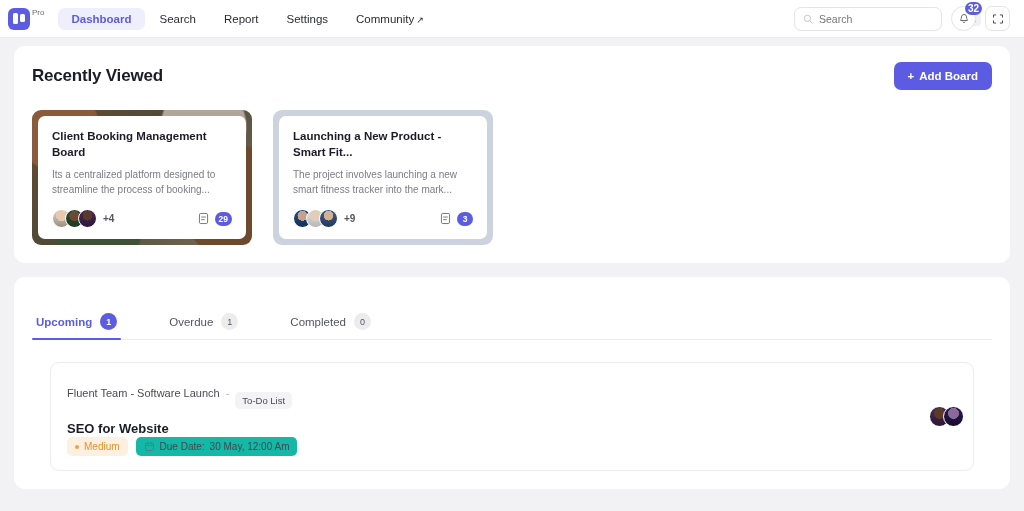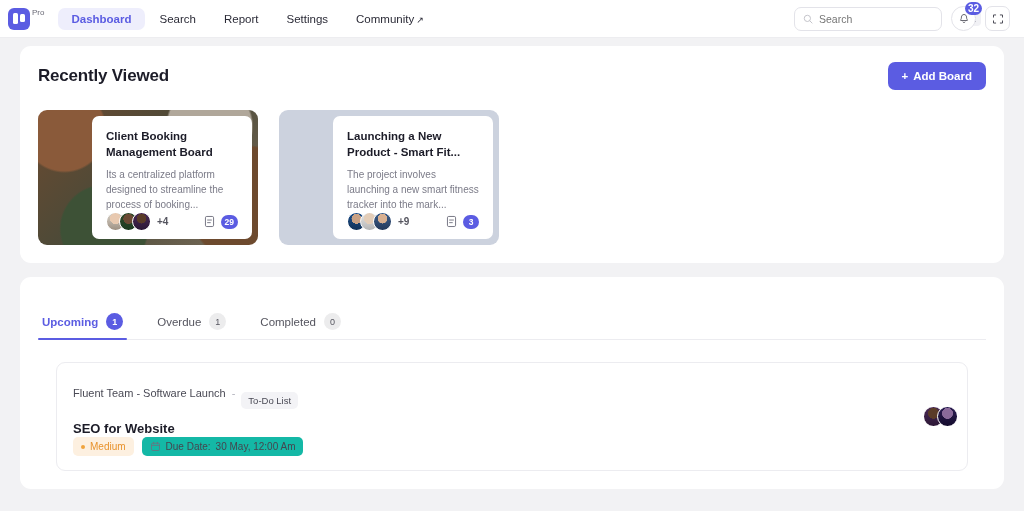--- a/index.html
+++ b/index.html
@@ -60,21 +60,21 @@
   }
   .icon-btn.square { border-radius: 7px; }
   .bell-badge {
     position: absolute; top: -5px; right: -7px;
     min-width: 16px; height: 13px; border-radius: 7px; background: #5b5ce2;
     color: #fff; font-size: 10px; font-weight: bold;
     display: flex; align-items: center; justify-content: center; padding: 2px 3px;
   }
 
   
-  .page { position: absolute; top: 38px; left: 0; width: 1024px; height: 473px; background: #f2f2f4; padding: 0 20px; }
+  .page { position: absolute; top: 38px; left: 0; width: 1024px; height: 473px; background: #f2f2f4; padding: 0 14px; }
 
   .panel { background: #fff; border-radius: 11px; }
 
   
   .rv-panel { margin-top: 8px; padding: 16px 18px 18px; }
   .rv-head { display: flex; align-items: center; justify-content: space-between; }
   .rv-title { font-size: 17px; font-weight: bold; color: #1c1c28; letter-spacing: -.2px; }
   .add-board-btn {
     background: #5b5ce2; color: #fff; border: none; border-radius: 7px;
     font-size: 11.5px; font-weight: bold; padding: 8px 14px; cursor: pointer;
@@ -96,21 +96,21 @@
   }
   .bc-2 { background: #ccd2de; }
   .bc-3 {
     background:
       radial-gradient(circle at 88% 20%, #0c5c4b 0 30%, transparent 31%),
       radial-gradient(circle at 70% 95%, #14473c 0 30%, transparent 31%),
       linear-gradient(135deg, #cfe9e6 0%, #7fc3bb 28%, #156b56 62%, #0c4034 100%);
   }
   .bc-inner {
     position: absolute; inset: 6px; background: #fff; border-radius: 7px;
-    padding: 13px 14px 11px; display: flex; flex-direction: column; margin-left: 48px;
+    padding: 13px 14px 11px; display: flex; flex-direction: column;
   }
   .bc-title { font-size: 11.5px; font-weight: bold; color: #1c1c28; line-height: 1.35; }
   .bc-desc { font-size: 10px; color: #7b7b88; line-height: 1.5; margin-top: 7px; }
   .bc-foot { margin-top: auto; display: flex; align-items: center; justify-content: space-between; }
   .avatars { display: flex; align-items: center; }
   .av {
     width: 19px; height: 19px; border-radius: 50%; border: 1.5px solid #fff;
     margin-right: -6px; background-size: cover; flex: 0 0 auto;
   }
   .av-a { background: radial-gradient(circle at 50% 32%, #e8c9b0 0 38%, transparent 39%), linear-gradient(#d9d2c8, #9e9183); }
@@ -123,21 +123,21 @@
   .bc-count { display: flex; align-items: center; gap: 5px; }
   .count-pill {
     background: #5b5ce2; color: #fff; font-size: 8.5px; font-weight: bold;
     border-radius: 9px; min-width: 16px; height: 14px; padding: 0 4px;
     display: flex; align-items: center; justify-content: center;
   }
 
   
   .mt-panel { margin-top: 14px; padding: 16px 18px 0; }
   .mt-title { font-size: 17px; font-weight: bold; color: #1c1c28; letter-spacing: -.2px; }
-  .tabs { display: flex; align-items: center; gap: 26px; margin-top: 20px; border-bottom: 1px solid #ececf0; }
+  .tabs { display: flex; align-items: center; gap: 44px; margin-top: 20px; border-bottom: 1px solid #ececf0; }
   .tab {
     display: flex; align-items: center; gap: 8px; padding: 0 4px 9px;
     font-size: 11.5px; color: #55555f; cursor: pointer; position: relative;
   }
   .tab.active { color: #5b5ce2; font-weight: bold; }
   .tab.active::after {
     content: ""; position: absolute; left: 0; right: 0; bottom: -1px;
     height: 2px; background: #5b5ce2; border-radius: 2px;
   }
   .tab-badge {

